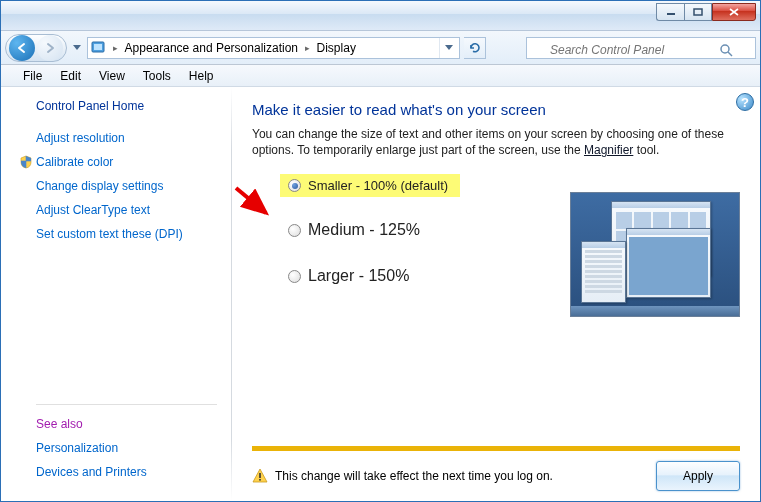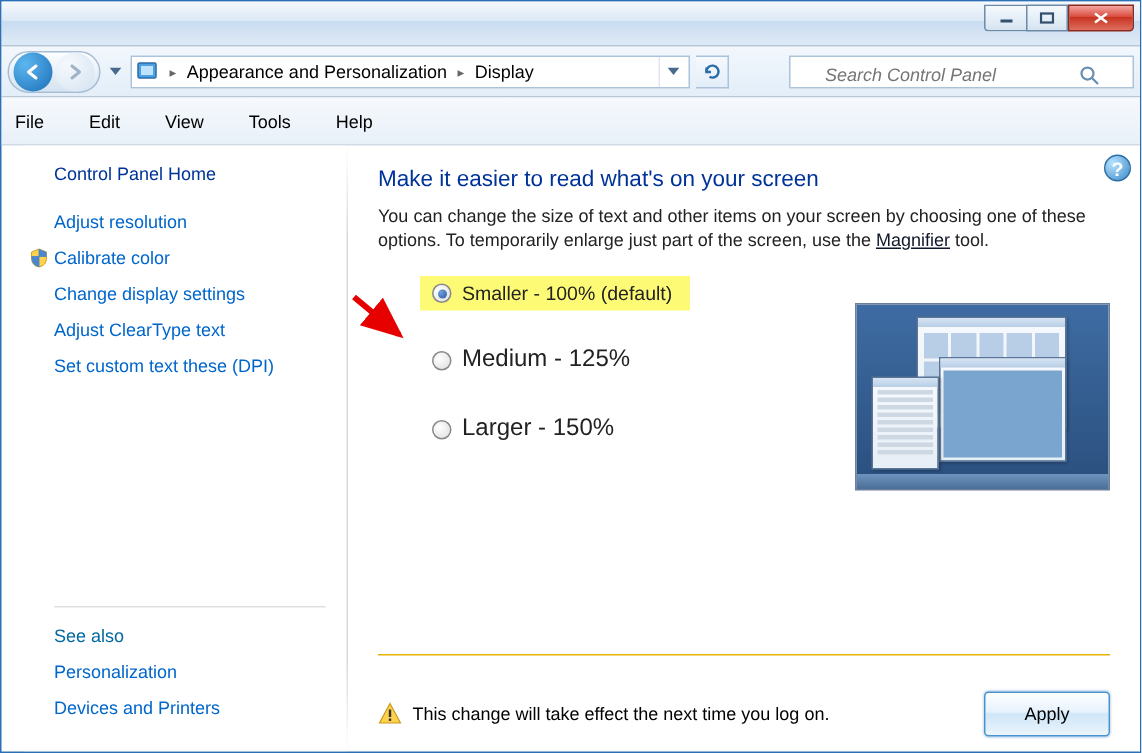--- a/index.html
+++ b/index.html
@@ -152,28 +152,27 @@
     border: none; outline: none;
     flex: 1;
     font-style: italic;
     color: #777;
     font-family: inherit;
     font-size: 12px;
   }
   .search-ico { width: 16px; height: 16px; display:flex;align-items:center;justify-content:center; }
 
   .menubar {
-    height: 32px;
+    height: 22px;
     background: linear-gradient(to bottom, #f6f9fd, #e8f0f8);
     border-bottom: 1px solid #d0dae5;
     display: flex;
     align-items: stretch;
-    padding: 0 0;
-    font-size: 12px;
-    gap: 12px;
+    padding: 0 13px;
+    font-size: 12px;
   }
   .menubar .menu-item {
     padding: 0 9px;
     display: flex; align-items: center;
     cursor: pointer;
   }
 
   .content {
     flex: 1;
     display: flex;
@@ -204,21 +203,21 @@
   }
   .sidebar-ico {
     width: 14px; height: 14px;
     margin-left: -17px;
     margin-right: 3px;
     display: inline-flex;
     align-items: center; justify-content: center;
   }
   .sidebar-spacer { flex: 1; }
   .see-also {
-    color: #0369a1;
+    color: #a21caf;
     margin-bottom: 10px;
     padding-top: 12px;
     border-top: 1px solid #e0e0e0;
   }
 
   .divider {
     width: 1px;
     background: linear-gradient(to bottom, transparent, #d5dae0 15%, #d5dae0 85%, transparent);
   }
 
@@ -344,22 +343,22 @@
     background: #cdd8e3;
     margin: 2px 3px;
   }
   .pv-taskbar {
     position:absolute; bottom:0; left:0; right:0; height:10px;
     background: linear-gradient(to bottom, #6e94be, #4a6e97);
   }
 
   .bottom-area {
     margin-top: auto;
-    border-top: 1px solid #eab308;
-    padding-top: 24px;
+    border-top: 5px solid #eab308;
+    padding-top: 10px;
     display: flex;
     align-items: center;
     font-size: 12px;
     justify-content: flex-end;
   }
   .warn-ico {
     width: 16px; height: 16px;
     margin-right: 7px;
     display:flex;align-items:center;justify-content:center;
   }

